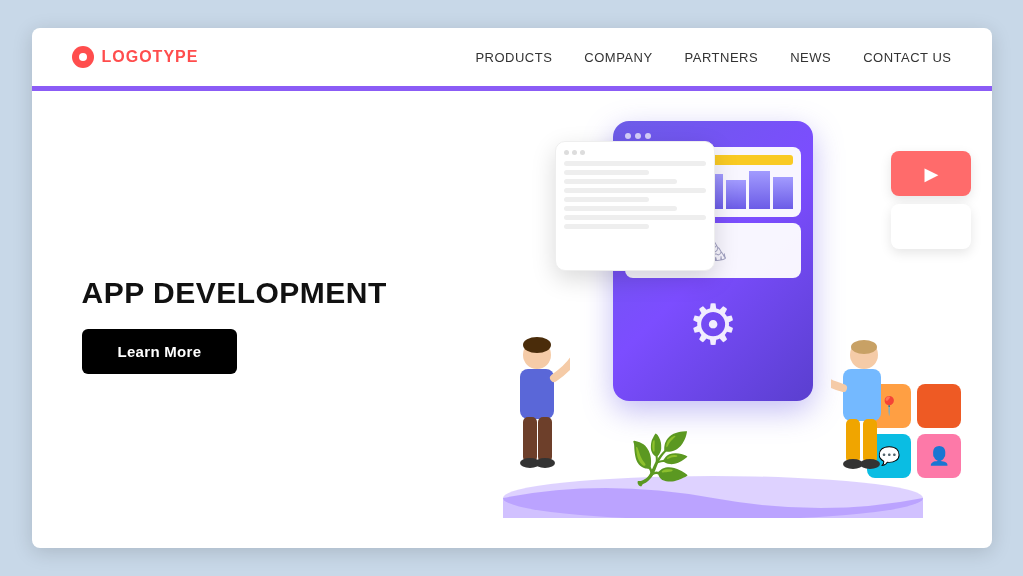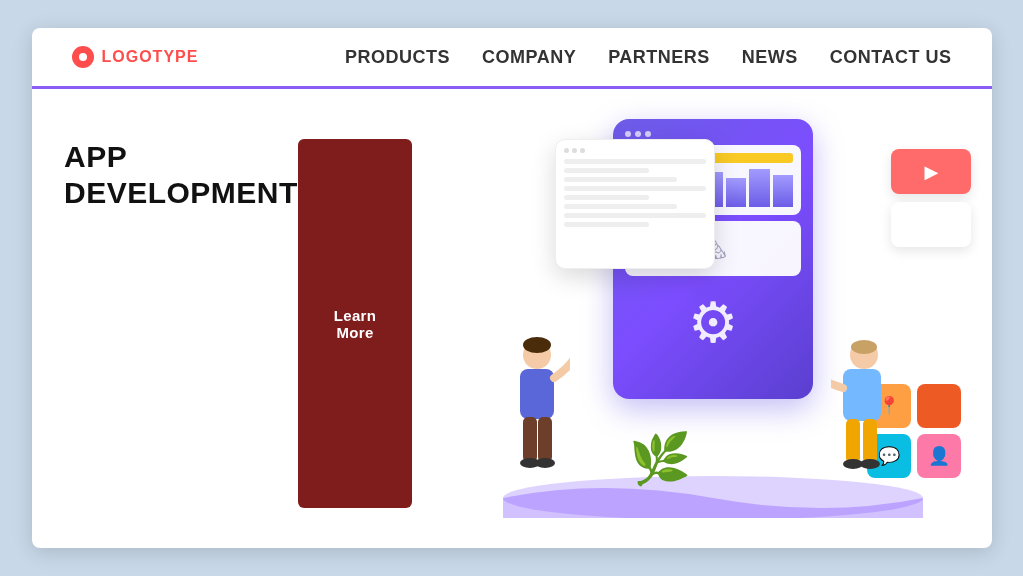--- a/index.html
+++ b/index.html
@@ -24,21 +24,21 @@
       flex-direction: column;
       overflow: hidden;
     }
 
     
     .header {
       display: flex;
       align-items: center;
       justify-content: space-between;
       padding: 18px 40px;
-      border-bottom: 3px solid #8b5cf6;
+      border-bottom: 5px solid #8b5cf6;
       flex-shrink: 0;
     }
 
     .logo-area {
       display: flex;
       align-items: center;
       gap: 8px;
     }
 
     .logo-icon {
@@ -67,42 +67,42 @@
       text-transform: uppercase;
     }
 
     .nav {
       display: flex;
       gap: 32px;
       align-items: center;
     }
 
     .nav-item {
-      font-size: 18px;
-      font-weight: 700;
+      font-size: 13px;
+      font-weight: 400;
       color: #333;
       text-transform: uppercase;
       letter-spacing: 0.5px;
       cursor: pointer;
       text-decoration: none;
     }
 
     
     .main-content {
       display: flex;
       flex: 1;
       overflow: hidden;
     }
 
     
     .left-panel {
       width: 42%;
       padding: 50px 40px 40px 50px;
       display: flex;
-      flex-direction: row;
+      flex-direction: column;
       justify-content: center;
     }
 
     .page-title {
       font-size: 30px;
       font-weight: 900;
       color: #111;
       text-transform: uppercase;
       margin-bottom: 18px;
       letter-spacing: 0.5px;
@@ -111,21 +111,21 @@
 
     .description {
       font-size: 12.5px;
       color: #555;
       line-height: 1.7;
       margin-bottom: 32px;
     }
 
     .learn-more-btn {
       display: inline-block;
-      background: #7f1d1d;
+      background: #000000;
       color: #fff;
       font-size: 15px;
       font-weight: 700;
       padding: 14px 36px;
       border-radius: 6px;
       cursor: pointer;
       border: none;
       width: fit-content;
       letter-spacing: 0.3px;
     }

